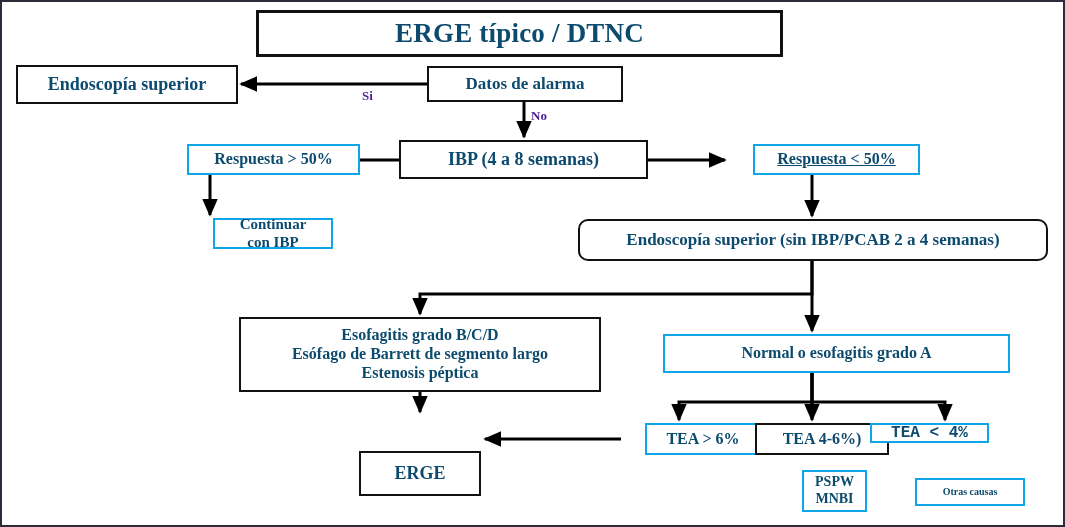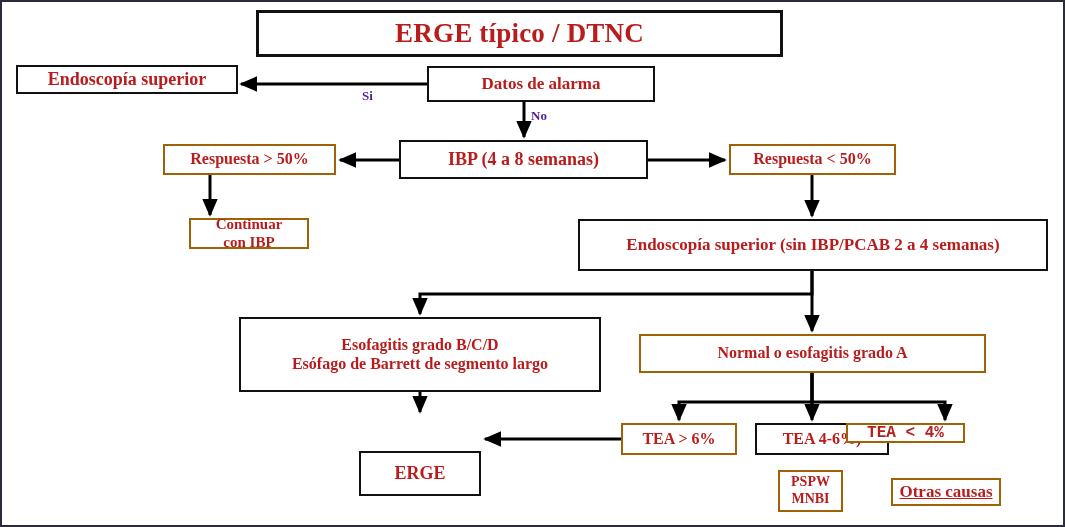--- a/index.html
+++ b/index.html
@@ -39,27 +39,28 @@
   .node {
     position: absolute;
     box-sizing: border-box;
     background: #ffffff;
     border: 2px solid #111111;
     display: flex;
     align-items: center;
     justify-content: center;
     text-align: center;
     font-weight: bold;
-    color: #b91c1c;
+    color: #0c4a6e;
     line-height: 1.18;
     padding: 1px 4px;
   }
   .node.thin {
-    border: 2px solid #a16207;
+    border: 2px solid #0ea5e9;
     box-shadow: inset 0 0 0 0 #000;
+    margin-left: 24px;
   }
   .node.thin .inner {
     width: 100%;
   }
   .node .inner {
     width: 100%;
   }
   .node .line {
     display: block;
     white-space: nowrap;
@@ -67,21 +68,21 @@
   .title-node {
     font-size: 27px;
     border-width: 3px;
     letter-spacing: 0.2px;
   }
   .f18 { font-size: 18px; }
   .f17 { font-size: 17px; }
   .f16 { font-size: 16px; }
   .f15 { font-size: 15px; }
   .f14 { font-size: 14px; }
-  .f13 { font-size: 17px; text-decoration: underline; }
+  .f13 { font-size: 10px; }
   .edge-label {
     position: absolute;
     font-weight: bold;
     font-size: 13px;
     color: #4c1d95;
     white-space: nowrap;
   }
 </style>
 </head>
 <body>
@@ -110,60 +111,61 @@
         <polyline points="621,439 485,439" fill="none" stroke="#000000" stroke-width="3" stroke-linejoin="miter" stroke-linecap="butt" marker-end="url(#arrowhead)"></polyline>
       </g>
   </svg>
 
   <div id="node-layer">
       <div class="node title-node" style="left: 256px; top: 10px; width: 527px; height: 47px;">
         <div class="inner">
           <span class="line">ERGE típico / DTNC</span>
         </div>
       </div>
-      <div class="node f18" style="left: 16px; top: 65px; width: 222px; height: 29px;">
+      <div class="node f18" style="left: 16px; top: 65px; width: 222px; height: 39px;">
         <div class="inner">
           <span class="line">Endoscopía superior</span>
         </div>
       </div>
-      <div class="node f17" style="left: 427px; top: 66px; width: 228px; height: 36px;">
+      <div class="node f17" style="left: 427px; top: 66px; width: 196px; height: 36px;">
         <div class="inner">
           <span class="line">Datos de alarma</span>
         </div>
       </div>
       <div class="node f18" style="left: 399px; top: 140px; width: 249px; height: 39px;">
         <div class="inner">
           <span class="line">IBP (4 a 8 semanas)</span>
         </div>
       </div>
       <div class="node f16 thin" style="left: 163px; top: 144px; width: 173px; height: 31px;">
         <div class="inner">
           <span class="line">Respuesta &gt; 50%</span>
         </div>
       </div>
-      <div class="node f16 thin" style="left: 729px; top: 144px; width: 167px; height: 31px;">
+      <div class="node f16 thin" style="left: 729px; top: 144px; width: 167px; height: 31px; text-decoration: underline;">
         <div class="inner">
           <span class="line">Respuesta &lt; 50%</span>
         </div>
       </div>
       <div class="node f15 thin" style="left: 189px; top: 218px; width: 120px; height: 31px;">
         <div class="inner">
           <span class="line">Continuar</span>
           <span class="line">con IBP</span>
         </div>
       </div>
-      <div class="node f17" style="left: 578px; top: 219px; width: 470px; height: 52px;">
+      <div class="node f17" style="left: 578px; top: 219px; width: 470px; height: 42px; border-radius: 10px;">
         <div class="inner">
           <span class="line">Endoscopía superior (sin IBP/PCAB 2 a 4 semanas)</span>
         </div>
       </div>
       <div class="node f16" style="left: 239px; top: 317px; width: 362px; height: 75px;">
         <div class="inner">
           <span class="line">Esofagitis grado B/C/D</span>
           <span class="line">Esófago de Barrett de segmento largo</span>
+          <span class="line">Estenosis péptica</span>
         </div>
       </div>
       <div class="node f16 thin" style="left: 639px; top: 334px; width: 347px; height: 39px;">
         <div class="inner">
           <span class="line">Normal o esofagitis grado A</span>
         </div>
       </div>
       <div class="node f18" style="left: 359px; top: 415px; width: 122px; height: 45px; margin-top: 36px;">
         <div class="inner">
           <span class="line">ERGE</span>

